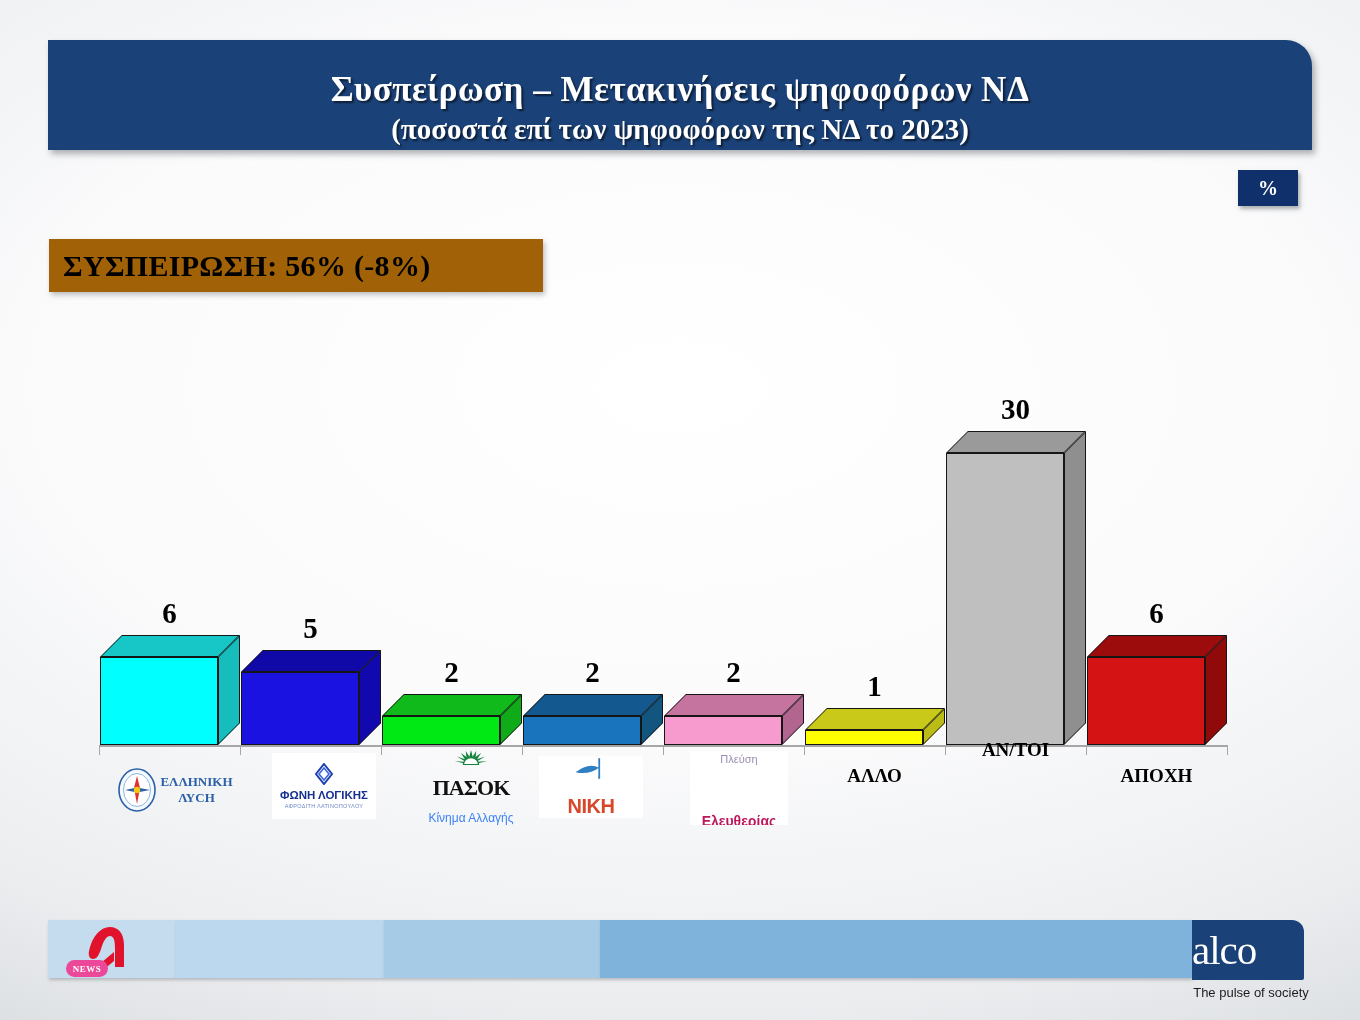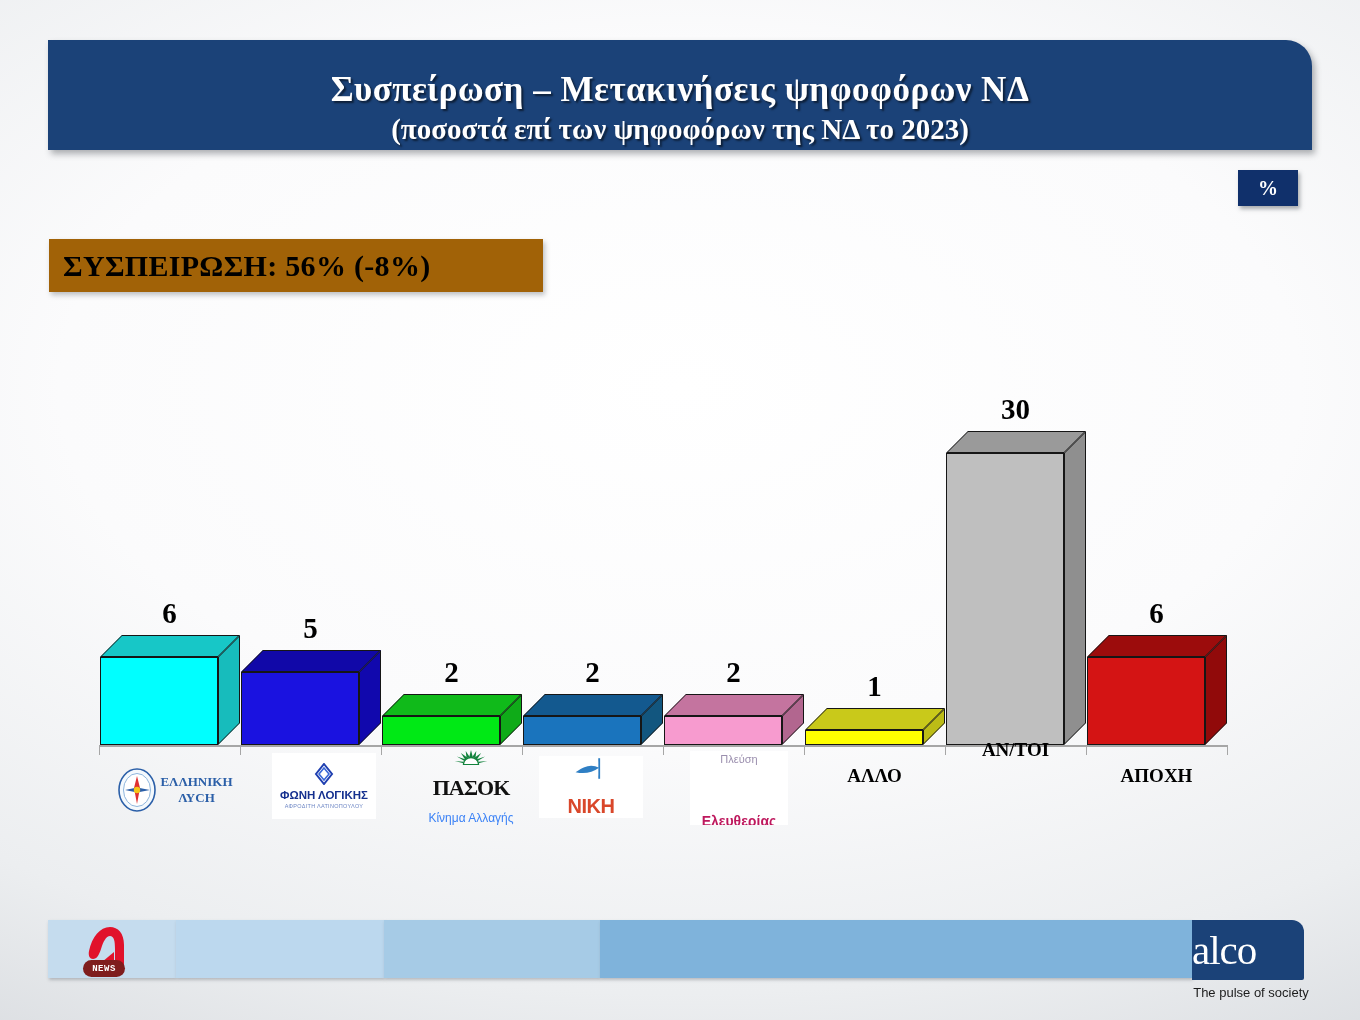--- a/index.html
+++ b/index.html
@@ -78,24 +78,24 @@
     border-top-right-radius:12px;border-bottom-right-radius:2px;
     display:flex;align-items:center;justify-content:flex-start;
   }
   .alco-text{color:#fff;font-size:41px;font-family:"Liberation Serif",serif;line-height:1;letter-spacing:-1px;}
   .alco-tag{
     position:absolute;left:1192px;top:985px;width:118px;text-align:center;
     font-size:13px;color:#1c1c1c;font-family:"Liberation Sans", sans-serif;
   }
   .alpha-logo{position:absolute;left:80px;top:925px;width:56px;height:50px;}
   .news-pill{
-    position:absolute;left:83px;top:960px;width:42px;height:17px;background:#7f1d1d;
+    position:absolute;left:66px;top:960px;width:42px;height:17px;background:#ec4899;
     border-radius:9px;color:#fff;font-size:9px;font-weight:bold;
     display:flex;align-items:center;justify-content:center;
-    font-family:Liberation Mono, monospace;letter-spacing:.5px;
+    font-family:Liberation Serif, serif;letter-spacing:.5px;
   }
 </style>
 </head>
 <body>
 
 <div class="slide">
 
   <div class="header">
     <div class="header-title">Συσπείρωση – Μετακινήσεις ψηφοφόρων ΝΔ</div>
     <div class="header-sub">(ποσοστά επί των ψηφοφόρων της ΝΔ το 2023)</div>

